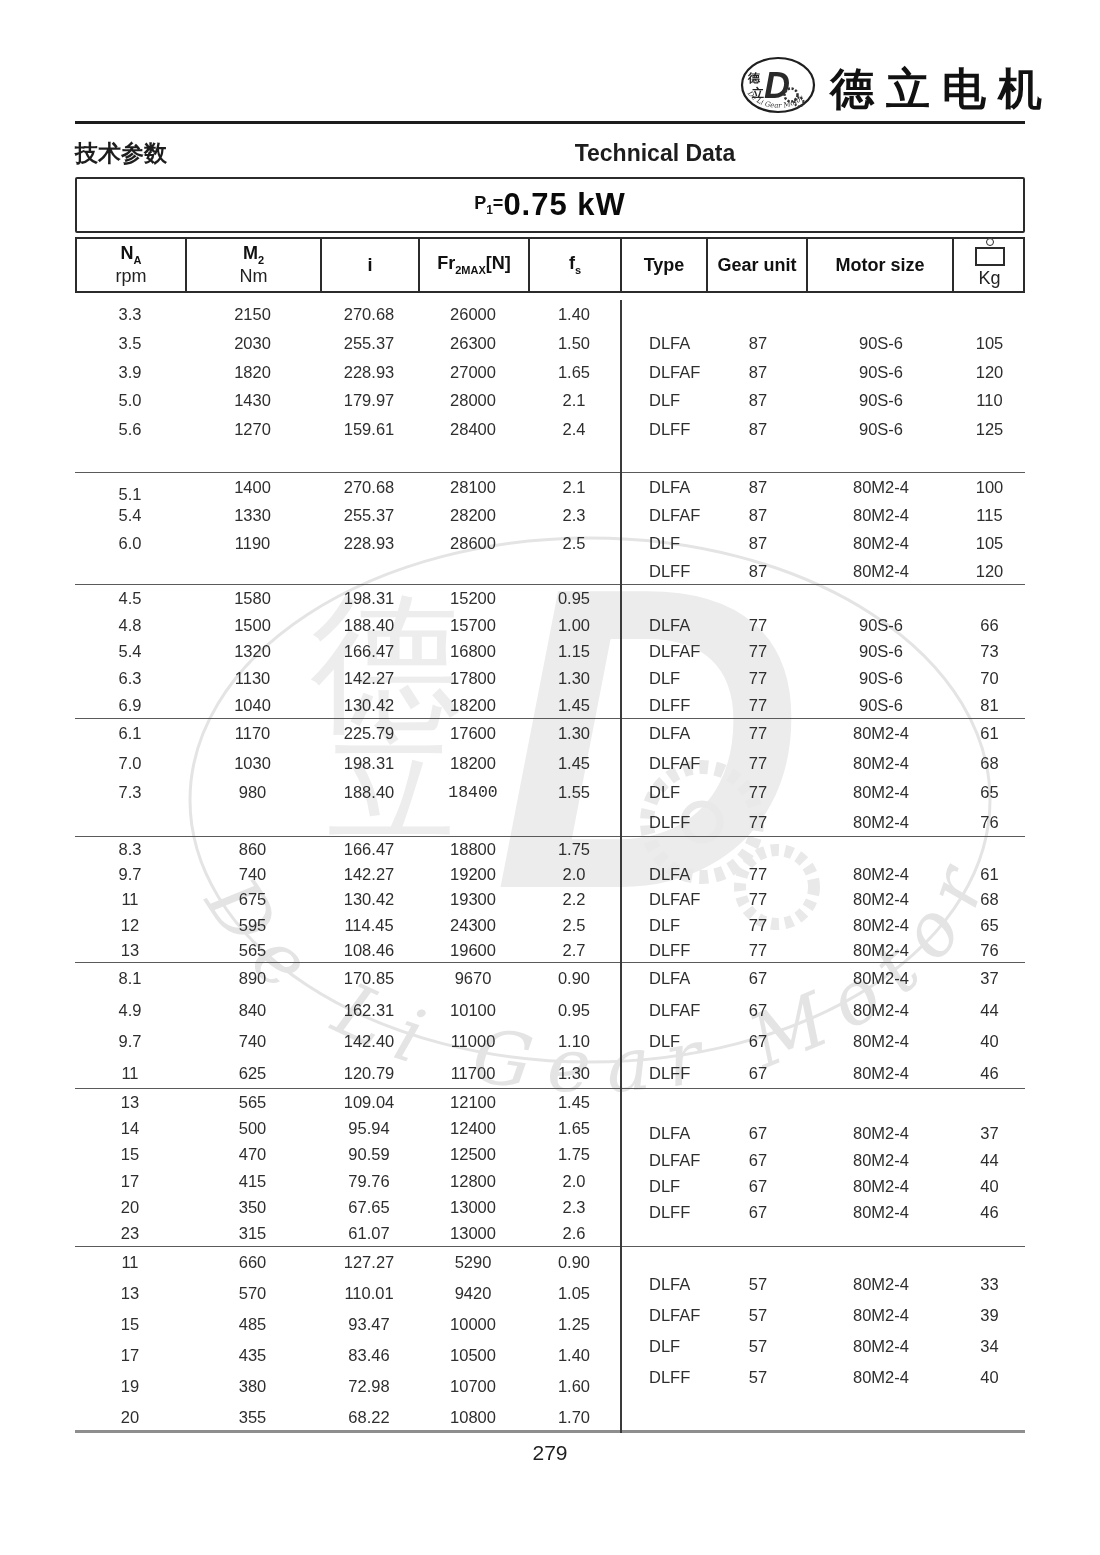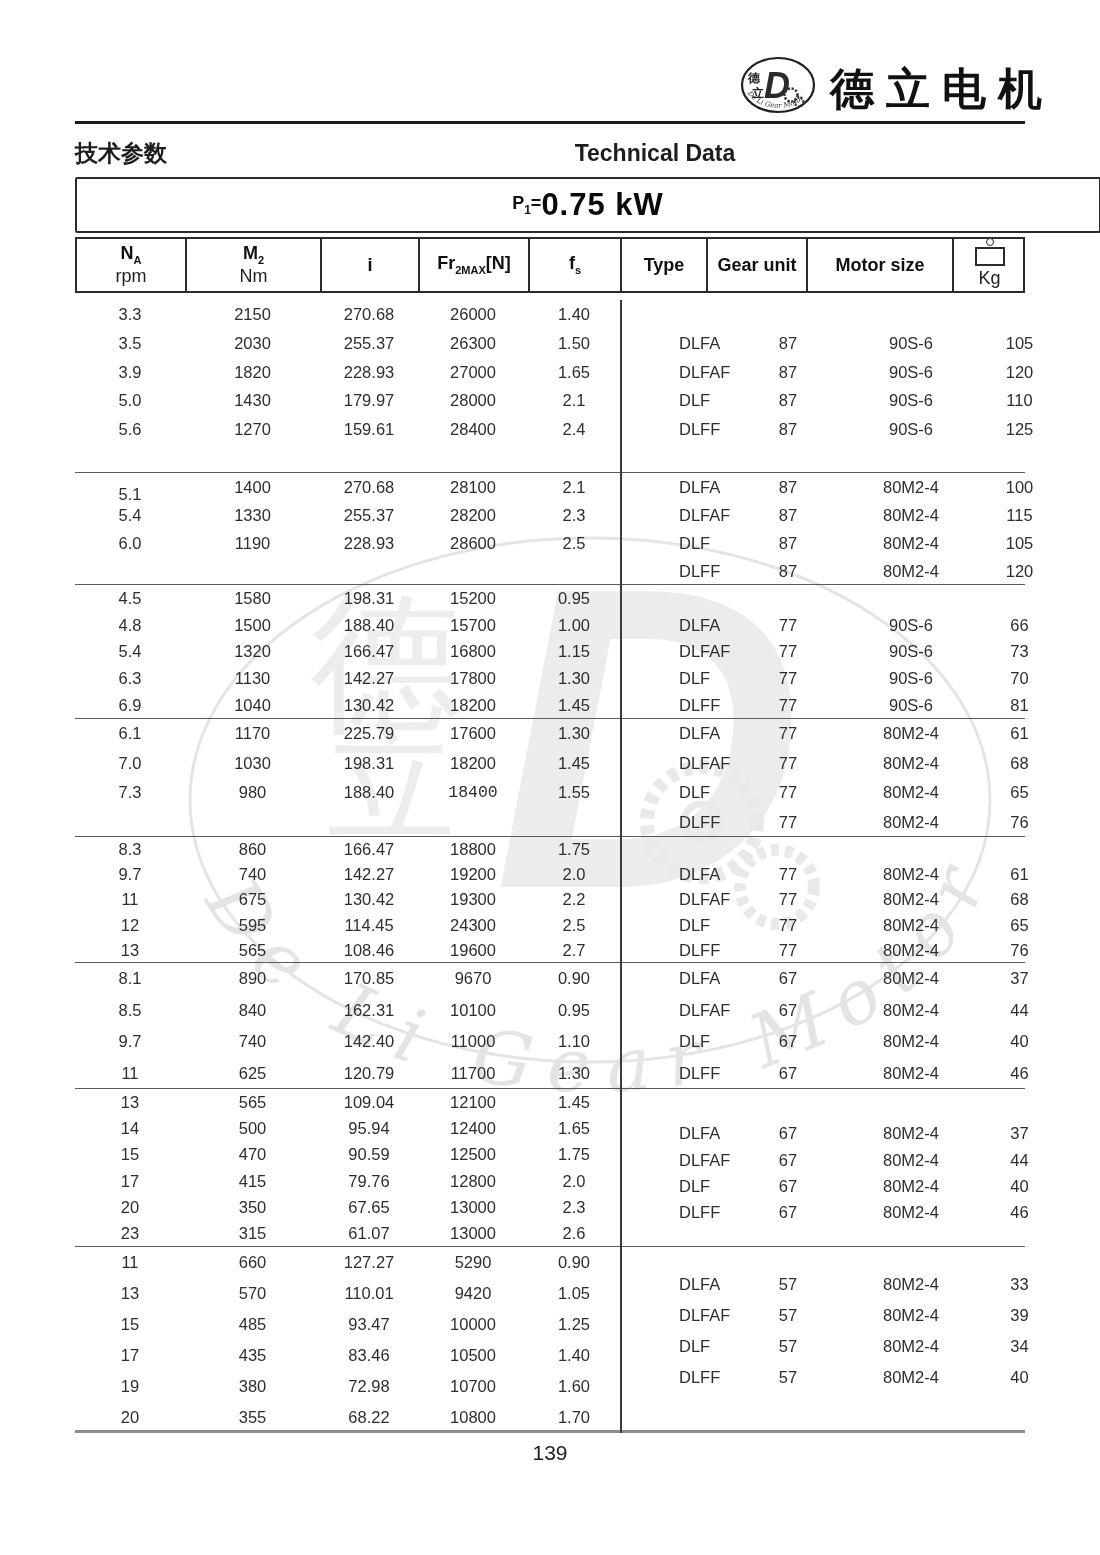--- a/index.html
+++ b/index.html
@@ -9,21 +9,21 @@
   
   .logo-svg{position:absolute;left:738px;top:54px;}
   .brand-name{position:absolute;left:830px;top:60px;width:200px;font-family:"DejaVu Serif",serif;
               font-weight:bold;font-size:44px;letter-spacing:12px;color:#111;white-space:nowrap;}
   .top-rule{position:absolute;left:75px;top:121px;width:950px;height:3px;background:#1c1c1c;}
   .sec-zh{position:absolute;left:75px;top:138px;font-size:23px;font-weight:bold;color:#1d1d1d;}
   .sec-en{position:absolute;left:505px;top:140px;width:300px;text-align:center;
           font-size:23px;font-weight:bold;color:#1d1d1d;}
 
   
-  .power-box{position:absolute;left:75px;top:177px;width:1026px;height:56px;border:2px solid #2b2b2b;
+  .power-box{position:absolute;left:75px;top:177px;width:950px;height:56px;border:2px solid #2b2b2b;
              border-radius:2px;box-sizing:border-box;display:flex;align-items:center;justify-content:center;}
   .p-small{font-size:18px;font-weight:bold;color:#111;}
   .p-small sub{font-size:12px;font-weight:bold;}
   .p-big{font-size:31px;font-weight:bold;color:#0a0a0a;letter-spacing:1px;}
 
   
   .thead{position:absolute;left:75px;top:237px;width:950px;height:56px;border:2px solid #2b2b2b;
          box-sizing:border-box;display:flex;background:#fff;}
   .th-cell{box-sizing:border-box;border-right:2px solid #2b2b2b;display:flex;flex-direction:column;
            align-items:center;justify-content:center;line-height:1.15;}
@@ -34,21 +34,21 @@
   .kg-icon{width:26px;height:15px;border:2px solid #2b2b2b;position:relative;margin:6px auto 2px;}
   .kg-icon::before{content:'';position:absolute;width:6px;height:6px;border:1.5px solid #2b2b2b;
                    border-radius:50%;top:-11px;left:50%;transform:translateX(-50%);background:#fff;}
 
   
   .tbody{position:absolute;left:75px;top:300px;width:950px;height:1133px;}
   .vdiv{position:absolute;left:545px;top:0;height:1133px;width:2px;background:#3a3a3a;z-index:2;}
   .group{position:relative;box-sizing:border-box;border-bottom:1px solid #5a5a5a;z-index:1;}
   .group.last{border-bottom:3px solid #8e8e8e;}
   .gleft{position:absolute;left:0;width:545px;}
-  .gright{position:absolute;left:577px;width:403px;}
+  .gright{position:absolute;left:547px;width:403px;}
   .grow{display:flex;align-items:center;}
   .cell{display:flex;align-items:center;justify-content:center;font-size:16.5px;color:#2e2e2e;
         box-sizing:border-box;white-space:nowrap;}
   .cell-type{justify-content:flex-start;padding-left:27px;}
 
   
   .wm{position:absolute;left:30px;top:235px;z-index:0;pointer-events:none;}
 
   
   .pagenum{position:absolute;left:0;top:1441px;width:1100px;text-align:center;
@@ -434,21 +434,21 @@
       <div class="group" style="height: 126px;">
         <div class="gleft">
           <div class="grow" style="height: 31.5px;">
             <div class="cell cell-na" style="width: 110px;">8.1</div>
             <div class="cell cell-m2" style="width: 135px;">890</div>
             <div class="cell cell-i" style="width: 98px;">170.85</div>
             <div class="cell cell-fr2max" style="width: 110px;">9670</div>
             <div class="cell cell-fs" style="width: 92px;">0.90</div>
           </div>
           <div class="grow" style="height: 31.5px;">
-            <div class="cell cell-na" style="width: 110px;">8.5</div>
+            <div class="cell cell-na" style="width: 110px;">4.9</div>
             <div class="cell cell-m2" style="width: 135px;">840</div>
             <div class="cell cell-i" style="width: 98px;">162.31</div>
             <div class="cell cell-fr2max" style="width: 110px;">10100</div>
             <div class="cell cell-fs" style="width: 92px;">0.95</div>
           </div>
           <div class="grow" style="height: 31.5px;">
             <div class="cell cell-na" style="width: 110px;">9.7</div>
             <div class="cell cell-m2" style="width: 135px;">740</div>
             <div class="cell cell-i" style="width: 98px;">142.40</div>
             <div class="cell cell-fr2max" style="width: 110px;">11000</div>
@@ -628,15 +628,15 @@
           <div class="grow" style="height: 31px;">
             <div class="cell cell-type" style="width: 86px;">DLFF</div>
             <div class="cell cell-gear_unit" style="width: 100px;">57</div>
             <div class="cell cell-motor_size" style="width: 146px;">80M2-4</div>
             <div class="cell cell-kg" style="width: 71px;">40</div>
           </div>
         </div>
       </div>
     </div>
 
-  <div class="pagenum">139</div>
+  <div class="pagenum">279</div>
 
 </div>
 
 </body></html>

